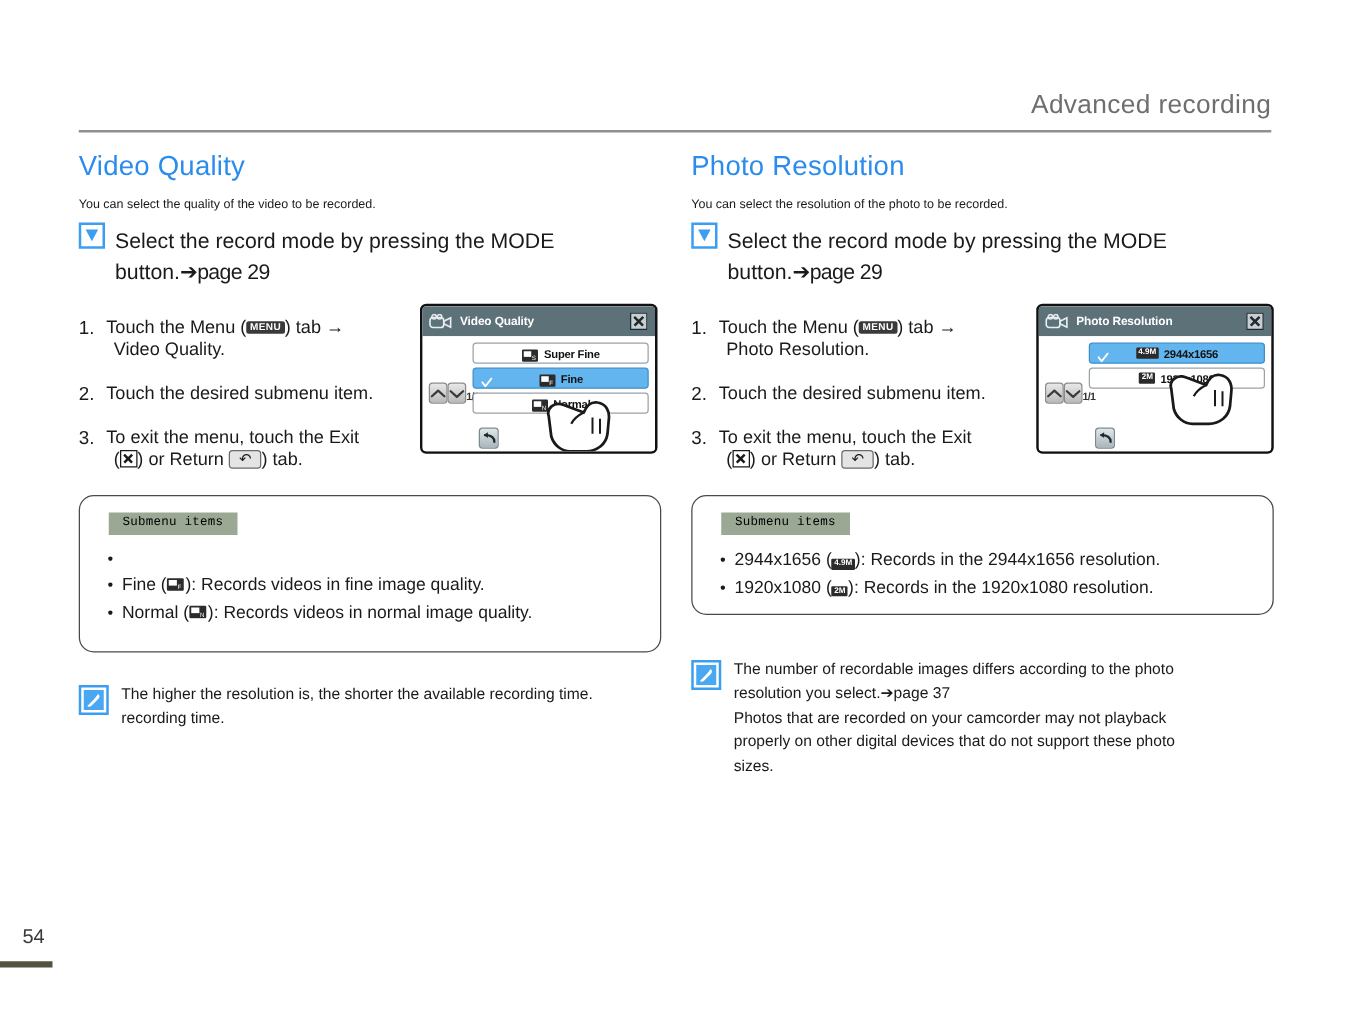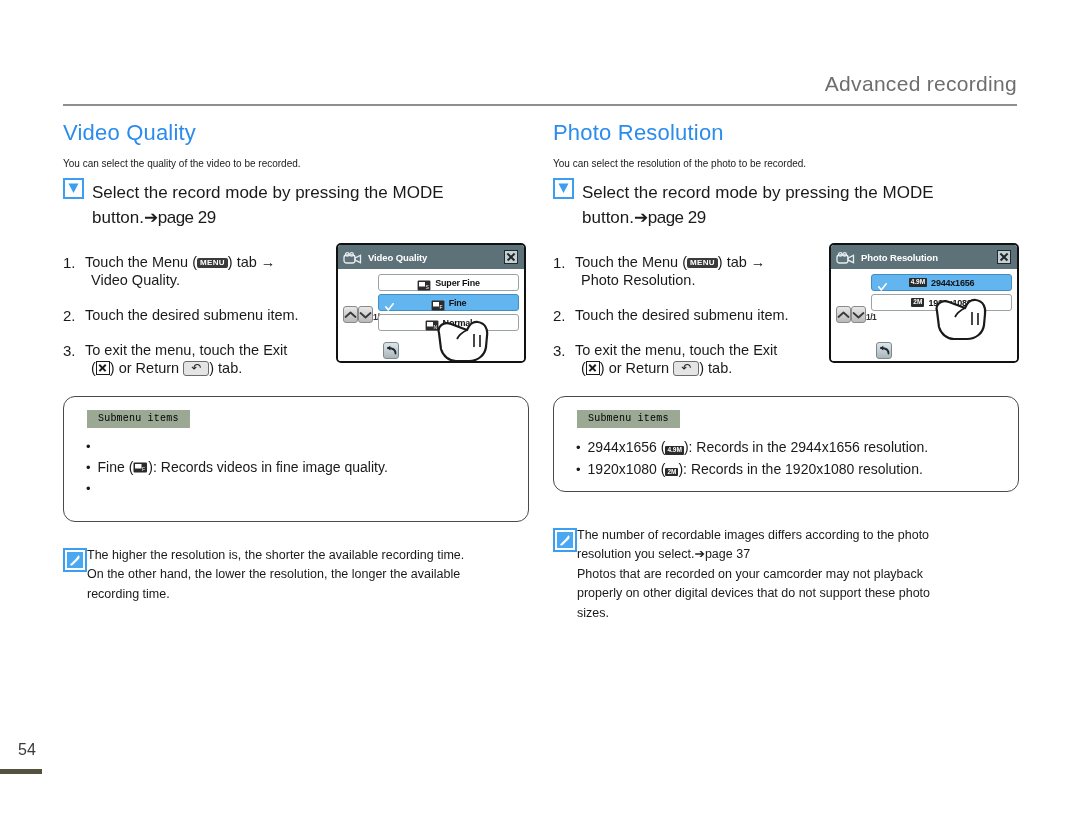--- a/index.html
+++ b/index.html
@@ -356,21 +356,21 @@
   .inline-qicon {
     display: inline-block;
     width: 15px; height: 11px;
     vertical-align: -1px;
   }
 
   
   .note {
     position: absolute;
     display: flex;
-    gap: 0;
+    gap: 10px;
     align-items: flex-start;
   }
   .note-left  { left: 63px;  top: 546px; width: 480px; }
   .note-right { left: 553px; top: 526px; width: 480px; }
 
   .note-icon {
     flex: 0 0 auto;
     width: 24px; height: 24px;
     border: 2px solid #3b9ef0;
     background: #ffffff;
@@ -557,35 +557,39 @@
       <li>
         <span class="bullet">•</span>
         <span><span>Fine</span> (<span class="inline-qicon"><svg width="15" height="11" viewBox="0 0 15 11">
                 <rect x="0.5" y="0.5" width="13.5" height="10" rx="1" fill="#2b2b2b"></rect>
                 <rect x="2" y="2" width="6.5" height="4.5" fill="#ffffff"></rect>
                 <text x="9" y="9.4" font-size="5" fill="#ffffff" font-family="sans-serif">F</text>
               </svg></span>): <span>Records videos in fine image quality.</span></span>
       </li>
       <li>
         <span class="bullet">•</span>
+        <span><span>Normal</span> (<span class="inline-qicon"><svg width="15" height="11" viewBox="0 0 15 11">
+                <rect x="0.5" y="0.5" width="13.5" height="10" rx="1" fill="#2b2b2b"></rect>
+                <rect x="2" y="2" width="6.5" height="4.5" fill="#ffffff"></rect>
+                <text x="9" y="9.4" font-size="5" fill="#ffffff" font-family="sans-serif">N</text>
+              </svg></span>): <span>Records videos in normal image quality.</span></span>
       </li>
     </ul>
   </div>
 
   <div class="note note-left">
     <span class="note-icon">
       <span class="note-icon-inner">
         <svg width="13" height="13" viewBox="0 0 13 13">
             <path d="M9.5 1.2 C10.8 2.2 11 3.8 9.6 5.2 L4.2 10.6 C3 11.8 1.6 11.6 0.9 10.8 L6.6 5 Z" fill="#ffffff"></path>
           </svg>
       </span>
     </span>
     <span class="note-text">
       <p>The higher the resolution is, the shorter the available recording time.</p>
-      <p>On the other hand, the lower the resolution, the longer the available</p>
       <p>recording time.</p>
     </span>
   </div>
 
   <div class="col col-right">
 
     <h1 class="section-title">Photo Resolution</h1>
 
     <p class="intro">You can select the resolution of the photo to be recorded.</p>
 

